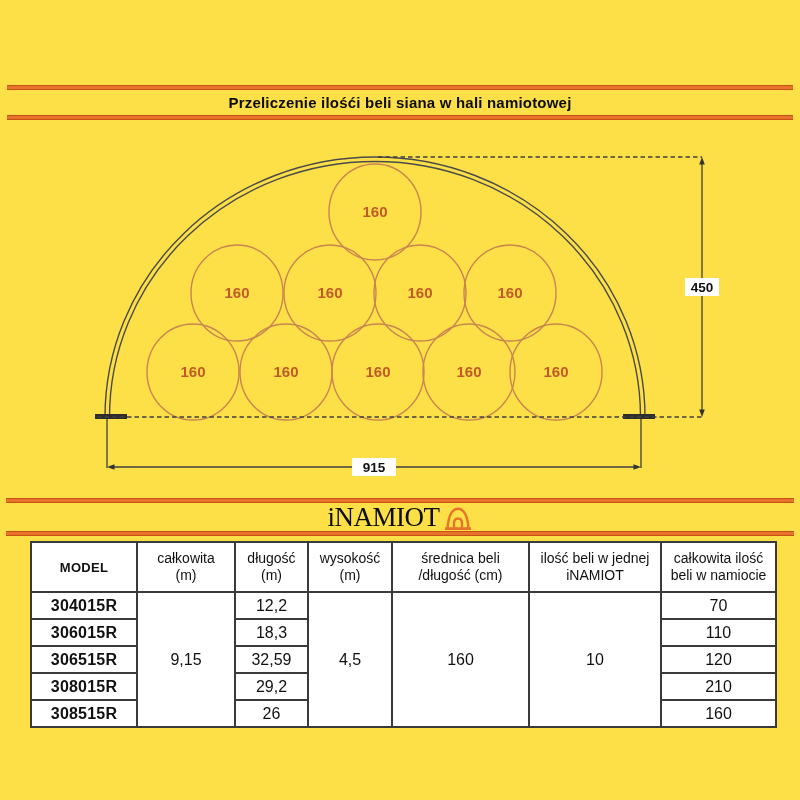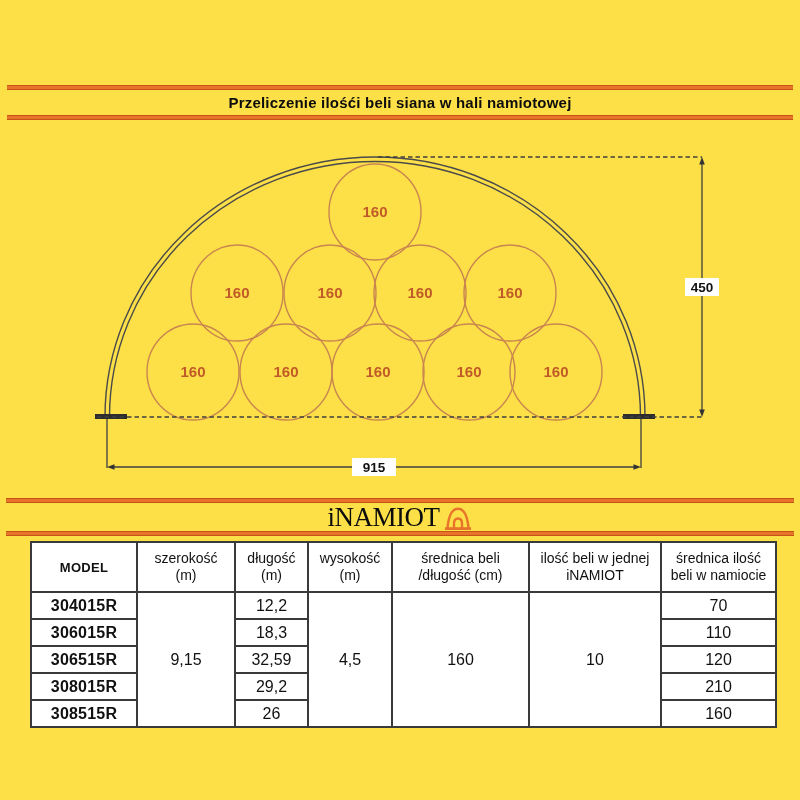--- a/index.html
+++ b/index.html
@@ -128,41 +128,41 @@
         <col style="width:73px">
       <col style="width:84px">
         <col style="width:137px">
         <col style="width:132px">
       <col style="width:115px">
     </colgroup>
     <tbody>
         <tr>
       <th class="model-h">MODEL</th>
       <th>
-            <div>szerokość</div>
+            <div>całkowita</div>
             <div>(m)</div>
           </th>
       <th>
             <div>długość</div>
             <div>(m)</div>
           </th>
       <th>
             <div>wysokość</div>
             <div>(m)</div>
           </th>
       <th>
             <div>średnica beli</div>
             <div>/długość (cm)</div>
           </th>
       <th>
             <div>ilość beli w jednej</div>
             <div>iNAMIOT</div>
           </th>
       <th>
-            <div>średnica ilość</div>
+            <div>całkowita ilość</div>
             <div>beli w namiocie</div>
           </th>
     </tr>
     <tr>
       <td class="model">304015R</td>
       <td rowspan="5">9,15</td>
       <td>12,2</td>
       <td rowspan="5">4,5</td>
       <td rowspan="5">160</td>
       <td rowspan="5">10</td>

